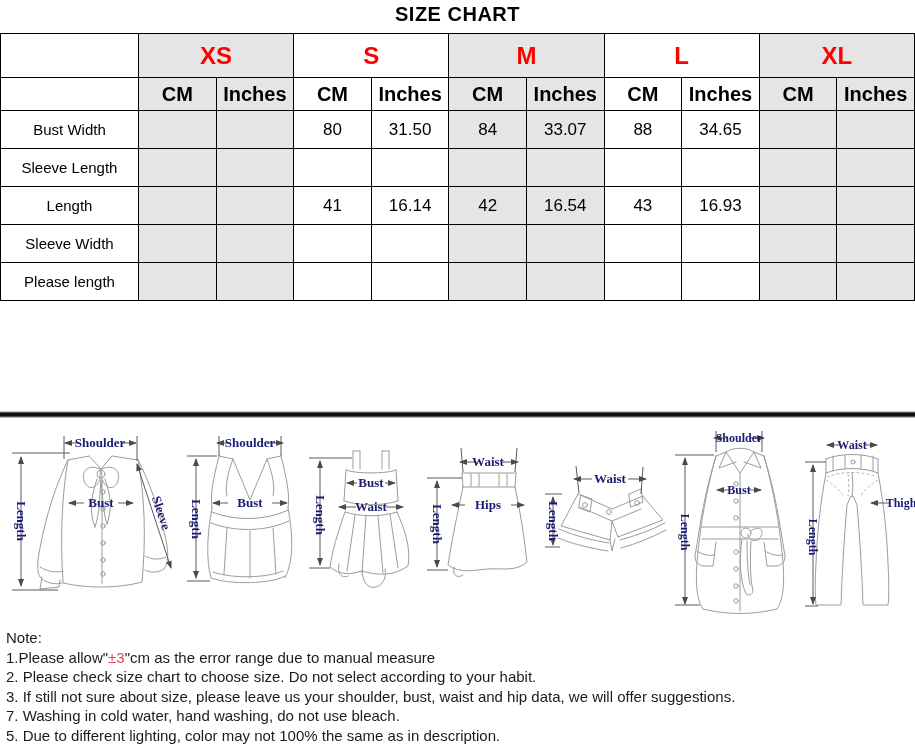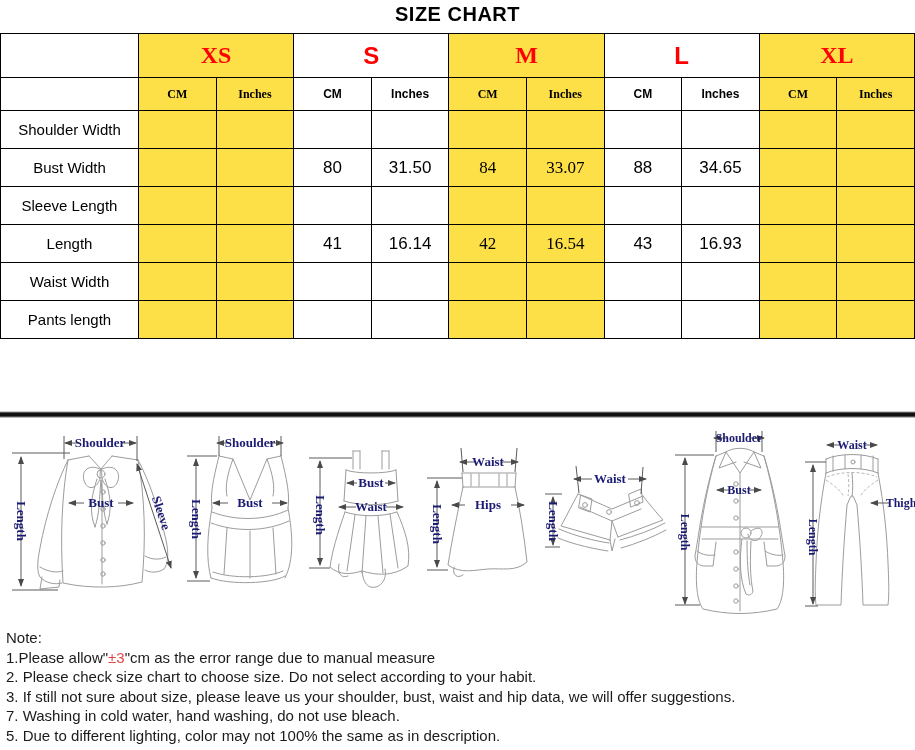--- a/index.html
+++ b/index.html
@@ -9,24 +9,24 @@
   
   .title{position:absolute;top:3px;left:0;width:100%;text-align:center;
          font-size:20px;font-weight:bold;letter-spacing:.5px;}
 
   
   table.size-table{position:absolute;top:33px;left:0;width:915px;
         border-collapse:collapse;table-layout:fixed;}
   .size-table th,.size-table td{border:1px solid #000;text-align:center;
         vertical-align:middle;padding:0;overflow:hidden;}
   .size-table tr.size-row th{height:43px;font-size:24px;font-weight:bold;}
-  .size-table tr.unit-row th{height:32px;font-size:12px;font-weight:bold;text-align:center;}
+  .size-table tr.unit-row th{height:32px;font-size:20px;font-weight:bold;text-align:center;}
   .size-table tbody th{height:37px;font-size:15px;font-weight:normal;}
   .size-table tbody td{height:37px;font-size:17px;font-weight:normal;}
-  .shaded{background:#fde047;font-family:Liberation Serif, serif;}
+  .shaded{background:#e5e5e5;}
 
   
   .measure-heading{position:absolute;top:384px;left:8px;font-size:21px;
         font-weight:bold;color:#1b1b74;letter-spacing:.3px;}
   .rule{position:absolute;top:410px;left:0;width:915px;height:8px;
         background:linear-gradient(to bottom,#ffffff 0,#ffffff 1px,#9a9a9a 2px,
                    #111 3px,#111 6px,#8a8a8a 7px,#e8e8e8 8px);}
 
   svg.diagrams{position:absolute;top:425px;left:0;}
   .dim{stroke:#5a5a5a;stroke-width:1;fill:none;}
@@ -79,33 +79,20 @@
           <th class="shaded">CM</th>
           <th class="shaded">Inches</th>
           <th>CM</th>
           <th>Inches</th>
           <th class="shaded">CM</th>
           <th class="shaded">Inches</th>
         </tr>
       </thead>
       <tbody>
         <tr>
-          <th>Shoulder Width</th>
-          <td class="shaded"></td>
-          <td class="shaded"></td>
-          <td></td>
-          <td></td>
-          <td class="shaded"></td>
-          <td class="shaded"></td>
-          <td></td>
-          <td></td>
-          <td class="shaded"></td>
-          <td class="shaded"></td>
-        </tr>
-        <tr>
           <th>Bust Width</th>
           <td class="shaded"></td>
           <td class="shaded"></td>
           <td>80</td>
           <td>31.50</td>
           <td class="shaded">84</td>
           <td class="shaded">33.07</td>
           <td>88</td>
           <td>34.65</td>
           <td class="shaded"></td>
@@ -131,34 +118,34 @@
           <td>41</td>
           <td>16.14</td>
           <td class="shaded">42</td>
           <td class="shaded">16.54</td>
           <td>43</td>
           <td>16.93</td>
           <td class="shaded"></td>
           <td class="shaded"></td>
         </tr>
         <tr>
-          <th>Waist Width</th>
-          <td class="shaded"></td>
-          <td class="shaded"></td>
-          <td></td>
-          <td></td>
-          <td class="shaded"></td>
-          <td class="shaded"></td>
-          <td></td>
-          <td></td>
-          <td class="shaded"></td>
-          <td class="shaded"></td>
-        </tr>
-        <tr>
-          <th>Pants length</th>
+          <th>Sleeve Width</th>
+          <td class="shaded"></td>
+          <td class="shaded"></td>
+          <td></td>
+          <td></td>
+          <td class="shaded"></td>
+          <td class="shaded"></td>
+          <td></td>
+          <td></td>
+          <td class="shaded"></td>
+          <td class="shaded"></td>
+        </tr>
+        <tr>
+          <th>Please length</th>
           <td class="shaded"></td>
           <td class="shaded"></td>
           <td></td>
           <td></td>
           <td class="shaded"></td>
           <td class="shaded"></td>
           <td></td>
           <td></td>
           <td class="shaded"></td>
           <td class="shaded"></td>

